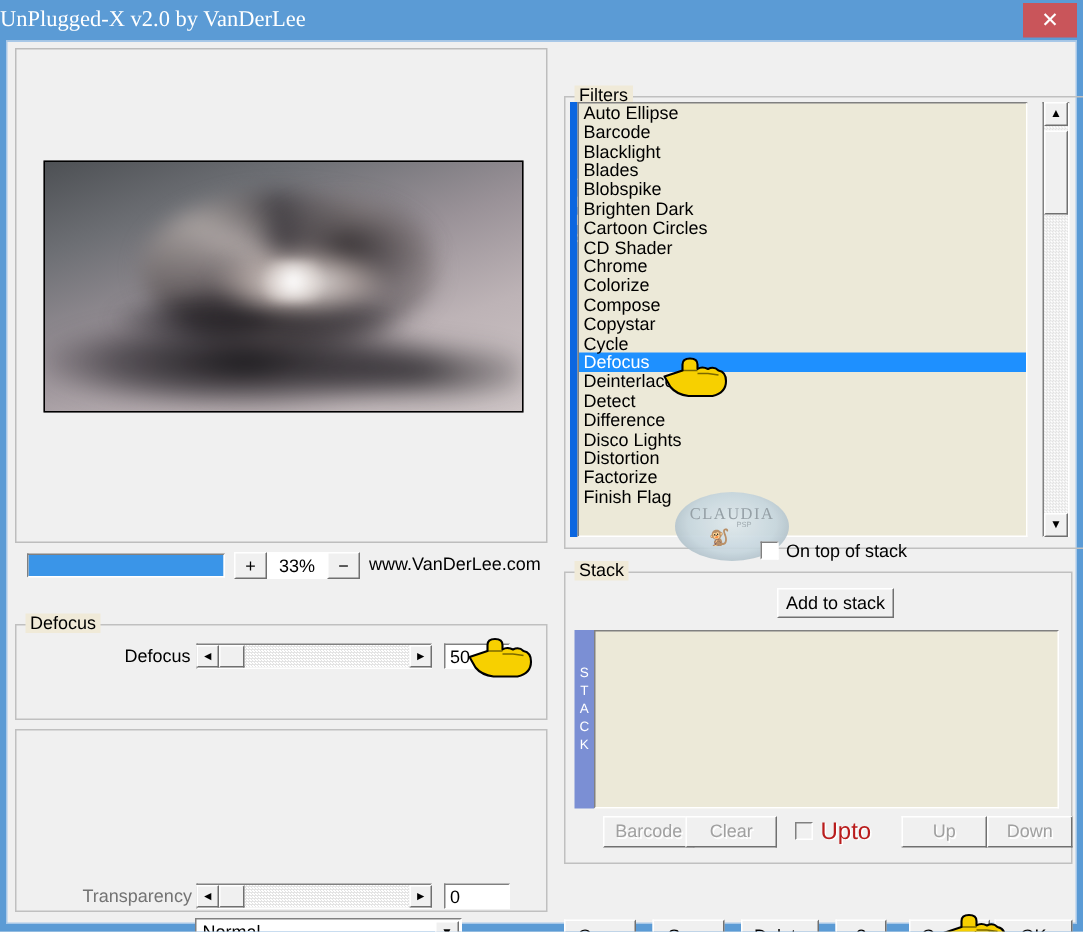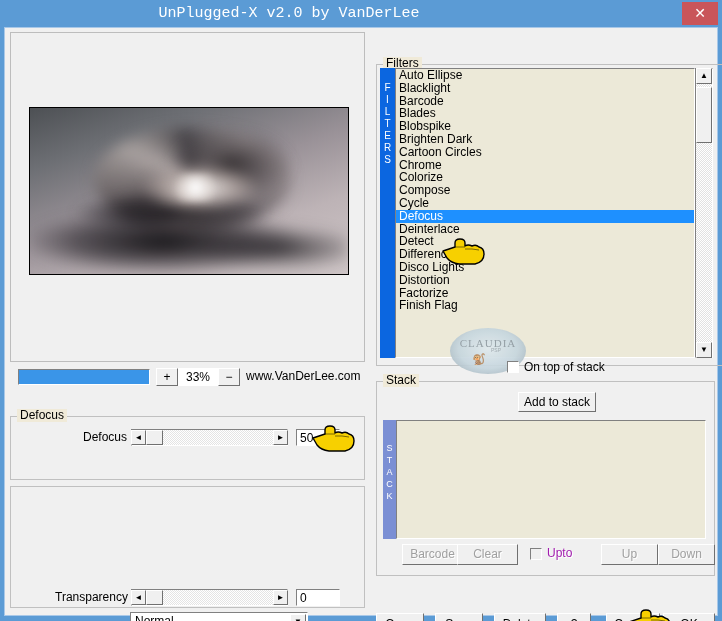--- a/index.html
+++ b/index.html
@@ -13,23 +13,23 @@
     background:#5b9bd5;
     box-sizing:border-box;
   }
   
   #titlebar{
     position:absolute;left:0;top:0;width:722px;height:27px;
     background:#5b9bd5;
   }
   #titlebar .title{
     position:absolute;left:0;top:0;width:578px;height:27px;
-    line-height:27px;text-align:center;
+    line-height:27px;text-align:left;
     color:#ffffff;font-size:15px;
-    font-family:Liberation Mono, monospace;
+    font-family:Liberation Serif, serif;
   }
   #closebtn{
     position:absolute;right:4px;top:2px;width:36px;height:23px;
     background:#c9555a;border:none;color:#fff;font-size:14px;
     line-height:23px;text-align:center;cursor:pointer;
   }
   
   #client{
     position:absolute;left:4px;top:27px;width:714px;height:589px;
     background:#f0f0f0;
@@ -132,42 +132,42 @@
     background:#f0f0f0;cursor:pointer;box-sizing:border-box;
   }
   .numbox{
     position:absolute;height:17px;
     border:1px solid;border-color:#808080 #ffffff #ffffff #808080;
     background:#ffffff;font-size:12px;line-height:16px;
     padding-left:3px;color:#000;box-sizing:border-box;
   }
   
   #transgroup{left:5px;top:458px;width:355px;height:122px;}
-  #translabel{position:absolute;left:44px;top:103px;font-size:12px;color:#000000;}
+  #translabel{position:absolute;left:44px;top:103px;font-size:12px;color:#737373;}
   #combo{
     position:absolute;left:119px;top:125px;width:178px;height:19px;
     border:1px solid;border-color:#808080 #ffffff #ffffff #808080;
     background:#ffffff;box-sizing:border-box;font-size:12px;
     line-height:17px;padding-left:4px;color:#000;
   }
   #comboarrow{
     position:absolute;right:1px;top:1px;width:16px;height:15px;
     border:1px solid;border-color:#ffffff #707070 #707070 #ffffff;
     background:#f0f0f0;font-size:8px;line-height:14px;text-align:center;
     color:#000;box-sizing:border-box;cursor:pointer;
   }
   
   #filtersgroup{left:371px;top:36px;width:406px;height:302px;}
   #filterstrip{
     position:absolute;left:3px;top:3px;width:15px;height:290px;
     background:#0b66e0;color:#ffffff;font-size:10px;text-align:center;
     line-height:12px;padding-top:14px;box-sizing:border-box;letter-spacing:0;
   }
   #filterlist{
-    position:absolute;left:18px;top:3px;width:300px;height:290px;
+    position:absolute;left:8px;top:3px;width:300px;height:290px;
     background:#ece9d8;
     border:1px solid;border-color:#808080 #ffffff #ffffff #808080;
     box-sizing:border-box;overflow:hidden;
   }
   .fitem{
     height:12.8px;line-height:12.8px;font-size:12px;color:#000;
     padding-left:3px;white-space:nowrap;cursor:pointer;
   }
   .fitem.sel{background:#1e90ff;color:#ffffff;}
   #filterscroll{
@@ -235,21 +235,21 @@
   }
   .stkbtn{
     position:absolute;top:162px;height:21px;
     border:1px solid;border-color:#ffffff #707070 #707070 #ffffff;
     background:#f0f0f0;font-size:12px;line-height:19px;text-align:center;
     color:#a0a0a0;text-shadow:1px 1px 0 #ffffff;cursor:default;box-sizing:border-box;
   }
   #uptochk{position:absolute;left:153px;top:166px;width:12px;height:12px;
     border:1px solid;border-color:#808080 #ffffff #ffffff #808080;
     background:#f0f0f0;box-sizing:border-box;}
-  #uptolabel{position:absolute;left:170px;top:164px;font-size:12px;color:#a21caf;text-shadow:1px 1px 0 #fff;}
+  #uptolabel{position:absolute;left:170px;top:164px;font-size:16px;color:#b91c1c;text-shadow:1px 1px 0 #fff;}
   
   .bbtn{
     position:absolute;top:585px;height:22px;
     border:1px solid;border-color:#ffffff #707070 #707070 #ffffff;
     background:#f0f0f0;font-size:12px;line-height:20px;text-align:center;
     color:#000;cursor:pointer;box-sizing:border-box;
   }
   
   .hand{position:absolute;pointer-events:none;}
   .hand svg{display:block;}
@@ -324,29 +324,31 @@
           <div>F</div>
           <div>I</div>
           <div>L</div>
           <div>T</div>
           <div>E</div>
           <div>R</div>
           <div>S</div>
         </div>
       <div id="filterlist">
           <div class="fitem">Auto Ellipse</div>
+          <div class="fitem">Barcode</div>
           <div class="fitem">Blacklight</div>
-          <div class="fitem">Barcode</div>
           <div class="fitem">Blades</div>
           <div class="fitem">Blobspike</div>
           <div class="fitem">Brighten Dark</div>
           <div class="fitem">Cartoon Circles</div>
+          <div class="fitem">CD Shader</div>
           <div class="fitem">Chrome</div>
           <div class="fitem">Colorize</div>
           <div class="fitem">Compose</div>
+          <div class="fitem">Copystar</div>
           <div class="fitem">Cycle</div>
           <div class="fitem sel">Defocus</div>
           <div class="fitem">Deinterlace</div>
           <div class="fitem">Detect</div>
           <div class="fitem">Difference</div>
           <div class="fitem">Disco Lights</div>
           <div class="fitem">Distortion</div>
           <div class="fitem">Factorize</div>
           <div class="fitem">Finish Flag</div>
         </div>

